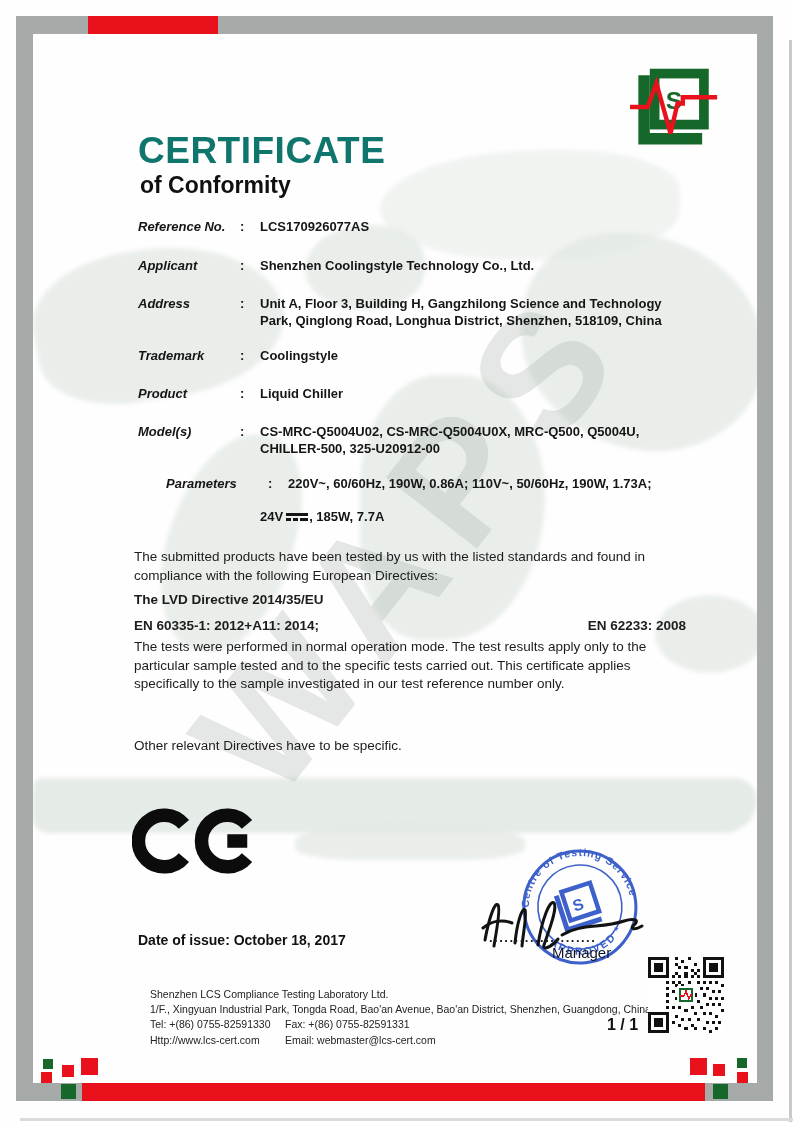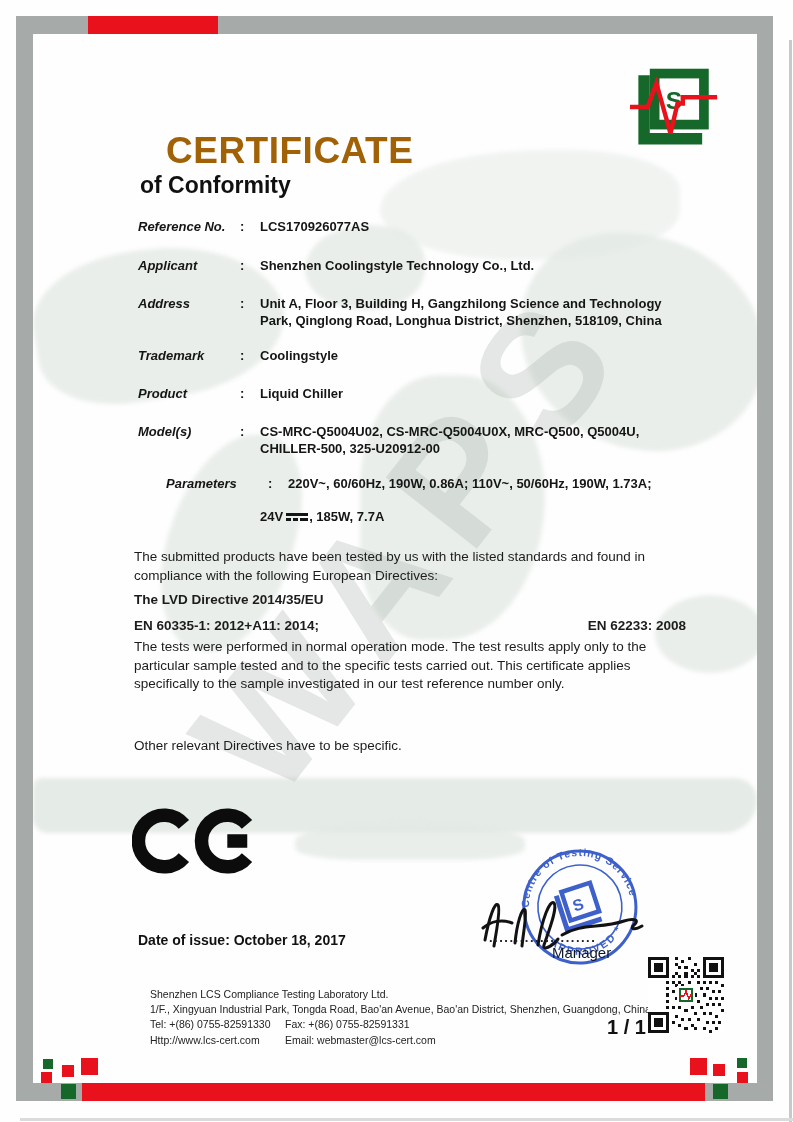--- a/index.html
+++ b/index.html
@@ -34,21 +34,21 @@
   .red-bottom{left:82px;top:1083px;width:623px;height:18px;}
   .sq{position:absolute;z-index:4;}
   .sq.red{background:var(--red,#e9111c);}
   .sq.green{background:var(--green,#16682a);}
   .scan-edge-r{position:absolute;left:789px;top:40px;width:3px;height:1082px;background:#c6caca;z-index:2;}
   .scan-edge-b{position:absolute;left:20px;top:1118px;width:773px;height:3px;background:#dadcdc;z-index:2;}
 
   
   .z{position:absolute;z-index:5;}
   .logo-top{left:630px;top:64px;width:88px;height:86px;}
-  .title-line1{left:138px;top:130px;font-size:37px;font-weight:bold;letter-spacing:.5px;color:#a16207;margin-left:28px;}
+  .title-line1{left:138px;top:130px;font-size:37px;font-weight:bold;letter-spacing:.5px;color:#0f766e;}
   .title-line2{left:140px;top:172px;font-size:23px;font-weight:bold;color:#101010;}
 
   .frow{position:absolute;left:138px;display:flex;font-size:13px;font-weight:bold;line-height:1.32;z-index:5;color:#151515;}
   .frow .lab{width:102px;flex:0 0 102px;font-style:italic;}
   .frow .col{width:20px;flex:0 0 20px;text-align:left;}
   .frow .val{white-space:nowrap;}
   .r1{top:218px;} .r2{top:257px;} .r3{top:295px;} .r4{top:347px;} .r5{top:385px;} .r6{top:423px;justify-content:flex-end;} .r7{top:475px;padding-left:28px;}
   .params2{left:260px;top:509px;font-size:13px;font-weight:bold;z-index:5;white-space:nowrap;color:#151515;}
   .dc-symbol{display:inline-block;width:22px;height:9px;position:relative;margin:0 1px 0 3px;}
   .dc-symbol::before{content:"";position:absolute;left:0;top:1px;width:22px;height:3px;background:#151515;}
@@ -69,21 +69,21 @@
   .date-line{left:138px;top:932px;font-size:14px;font-weight:bold;color:#111;}
 
   .stamp-wrap{left:513px;top:843px;width:134px;height:130px;z-index:6;opacity:.92;transform:rotate(-6deg);}
   .sig-wrap{left:478px;top:888px;width:190px;height:68px;z-index:7;}
   .sig-dots{left:489px;top:930px;font-size:13px;letter-spacing:1.5px;color:#222;z-index:7;font-weight:bold;}
   .sig-role{left:552px;top:944px;font-size:15px;color:#0f172a;z-index:6;}
 
   .footer{left:150px;top:987px;width:580px;font-size:10.5px;line-height:1.45;color:#222;z-index:5;}
   .footer .row{display:flex;white-space:nowrap;}
   .footer .c1{flex:0 0 135px;}
-  .page-num{left:607px;top:1016px;font-size:20px;font-weight:bold;color:#111;z-index:5;}
+  .page-num{left:607px;top:1016px;font-size:16px;font-weight:bold;color:#111;z-index:5;}
   .qr-wrap{left:648px;top:957px;width:76px;height:76px;z-index:5;}
 </style>
 </head>
 <body>
 
 <div id="page">
 
   <div class="blob b1"></div>
   <div class="blob b2"></div>
   <div class="blob b3"></div>

